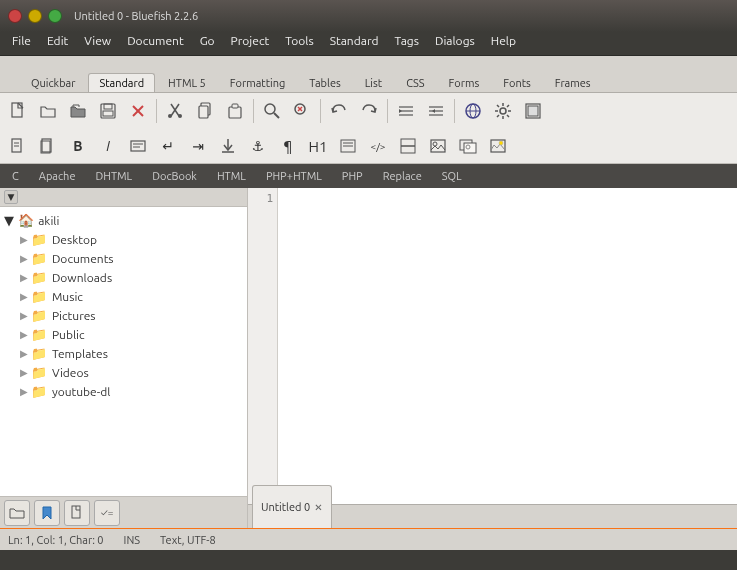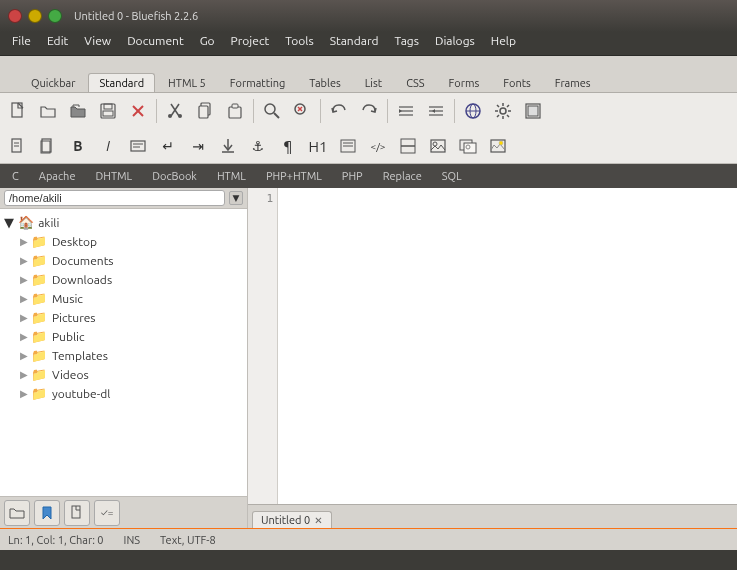--- a/index.html
+++ b/index.html
@@ -240,21 +240,21 @@
       display: flex;
       background: #d6d3ce;
       border-top: 1px solid #b0ada8;
       height: 24px;
       align-items: flex-end;
       padding: 0 4px;
     }
     .editor-tab {
       display: flex;
       align-items: center;
-      padding: 2px 8px;
+      padding: 15px 8px;
       font-size: 11px;
       background: #edebe8;
       border: 1px solid #b0ada8;
       border-bottom: none;
       border-radius: 3px 3px 0 0;
       cursor: pointer;
       gap: 4px;
       color: #333;
     }
     .tab-close {
@@ -517,21 +517,20 @@
   <div class="syntax-tab">PHP+HTML</div>
   <div class="syntax-tab">PHP</div>
   <div class="syntax-tab">Replace</div>
   <div class="syntax-tab">SQL</div>
 </div>
 
 <div id="main">
 
   <div id="filetree">
     <div id="filetree-header">
-      <input id="filetree-path" type="text" value="/home/akili" style="">
       <div class="path-dropdown">▼</div>
     </div>
     <div id="tree-content">
       <div class="tree-root">
         <span class="tree-icon">▼</span>
         <span class="folder-icon">🏠</span>
         <span>akili</span>
       </div>
       <div class="tree-item">
         <span class="tree-icon" style="font-size:10px;color:#999;">▶</span>

